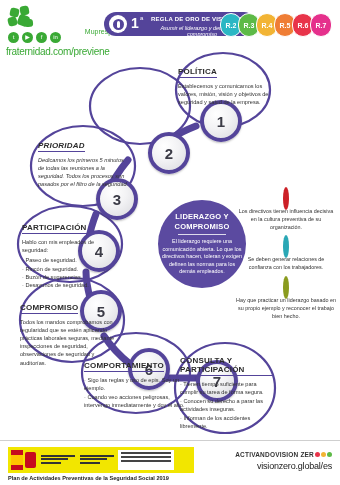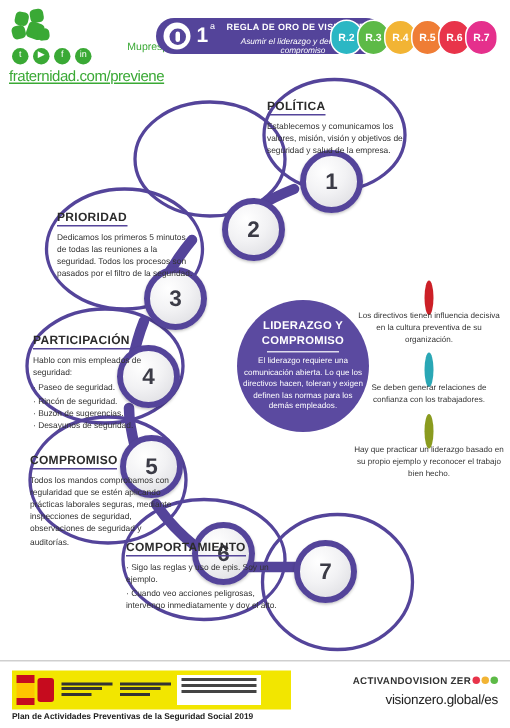--- a/index.html
+++ b/index.html
@@ -23,21 +23,21 @@
   .leaf i:nth-child(2){left:12px;top:0px;width:9px;height:9px;transform:rotate(-10deg);}
   .leaf i:nth-child(3){left:0px;top:11px;width:9px;height:9px;transform:rotate(-14deg);}
   .leaf i:nth-child(4){left:10px;top:9px;width:11px;height:11px;transform:rotate(20deg);}
   .leaf i:nth-child(5){left:17px;top:13px;width:8px;height:8px;transform:rotate(-6deg);}
   .brand-name{font-size:14px;color:#3aa935;letter-spacing:-.2px;margin-left:3px;}
   .brand-sub{font-size:7px;color:#3aa935;text-align:right;margin-top:-2px;padding-right:2px;}
 
   .socials{position:absolute;left:8px;top:32px;display:flex;gap:3px;}
   .soc{width:11px;height:11px;border-radius:50%;background:#3aa935;color:#fff;
        font-size:6px;line-height:11px;text-align:center;}
-  .weburl{position:absolute;left:6px;top:46px;font-size:10px;color:#3aa935;letter-spacing:-.3px;text-decoration:underline;}
+  .weburl{position:absolute;left:6px;top:46px;font-size:10px;color:#3aa935;letter-spacing:-.3px;}
 
   .ribbon{position:absolute;left:104px;top:12px;width:152px;height:24px;
           background:#54449a;border-radius:12px;}
   .ribbon-badge{position:absolute;left:5px;top:3px;width:18px;height:18px;border-radius:50%;
                 background:#fff;display:flex;align-items:center;justify-content:center;}
   .ribbon-badge .hand{width:11px;height:11px;border-radius:50%;background:#54449a;position:relative;}
   .ribbon-badge .hand:after{content:"";position:absolute;left:4px;top:2px;width:3px;height:7px;
                 background:#fff;border-radius:2px;}
   .ribbon-num{position:absolute;left:27px;top:4px;color:#fff;font-size:14px;font-weight:bold;line-height:1;}
   .ribbon-sup{position:absolute;left:36px;top:3px;color:#fff;font-size:6px;}
@@ -179,21 +179,21 @@
     <div class="numcircle" style="left:80px;top:242px;width:34px;height:34px;">5</div>
     <div class="numcircle" style="left:128px;top:300px;width:34px;height:34px;">6</div>
     <div class="numcircle" style="left:196px;top:312px;width:34px;height:34px;">7</div>
 
     <div class="bubble" style="left:178px;top:12px;width:92px;">
       <h3>POLÍTICA</h3>
       <p>Establecemos y comunicamos los valores, misión, visión y objetivos de seguridad y salud de la empresa.</p>
     </div>
 
 
-    <div class="bubble" style="left:38px;top:86px;width:92px;">
+    <div class="bubble" style="left:38px;top:86px;width:92px;font-style:italic;">
       <h3>PRIORIDAD</h3>
       <p>Dedicamos los primeros 5 minutos de todas las reuniones a la seguridad. Todos los procesos son pasados por el filtro de la seguridad.</p>
     </div>
 
     <div class="bubble" style="left:22px;top:168px;width:96px;">
       <h3>PARTICIPACIÓN</h3>
       <p>Hablo con mis empleados de seguridad:</p>
       <ul>
         <li>· Paseo de seguridad.</li>
         <li>· Rincón de seguridad.</li>
@@ -208,20 +208,28 @@
     </div>
 
     <div class="bubble" style="left:84px;top:306px;width:102px;">
       <h3>COMPORTAMIENTO</h3>
       <ul>
         <li>· Sigo las reglas y uso de epis. Soy un ejemplo.</li>
         <li>· Cuando veo acciones peligrosas, intervengo inmediatamente y doy el alto.</li>
       </ul>
     </div>
 
+    <div class="bubble" style="left:180px;top:308px;width:92px;">
+      <h3>CONSULTA Y PARTICIPACIÓN</h3>
+      <ul>
+        <li>· Tienen tiempo suficiente para cumplir su tarea de forma segura.</li>
+        <li>· Conocen su derecho a parar las actividades inseguras.</li>
+        <li>· Informan de los accidentes libremente.</li>
+      </ul>
+    </div>
 
     <div class="center-circle">
       <h3>LIDERAZGO Y</h3>
       <h3>COMPROMISO</h3>
       <span class="center-rule"></span>
       <p>El liderazgo requiere una comunicación abierta. Lo que los directivos hacen, toleran y exigen definen las normas para los demás empleados.</p>
     </div>
 
     <div class="notes">
       <div class="note">

